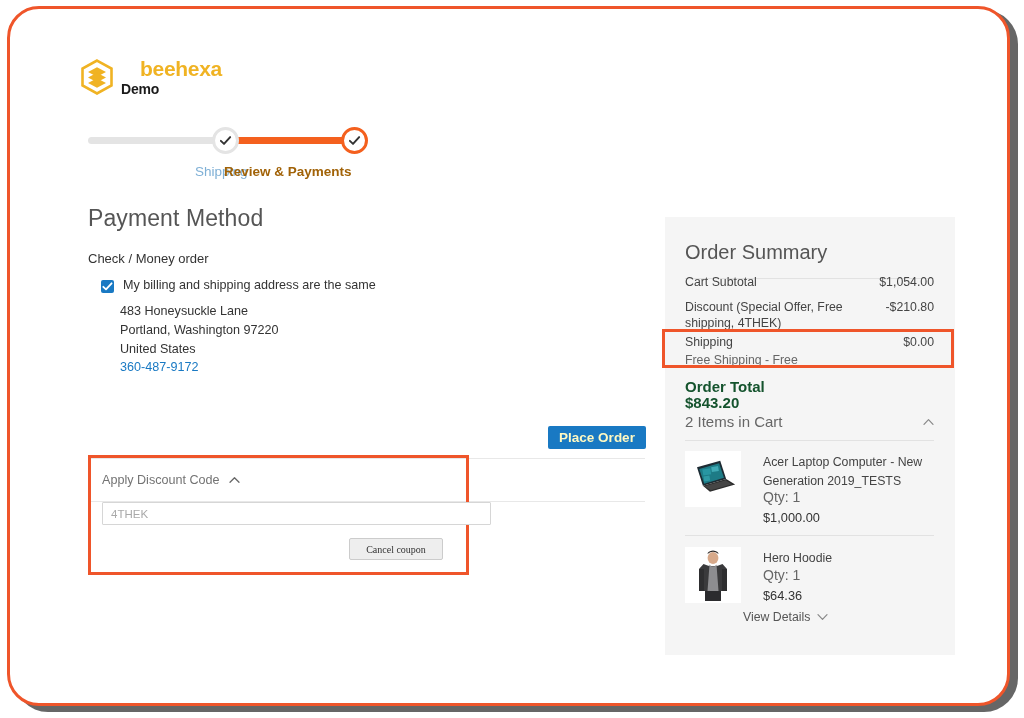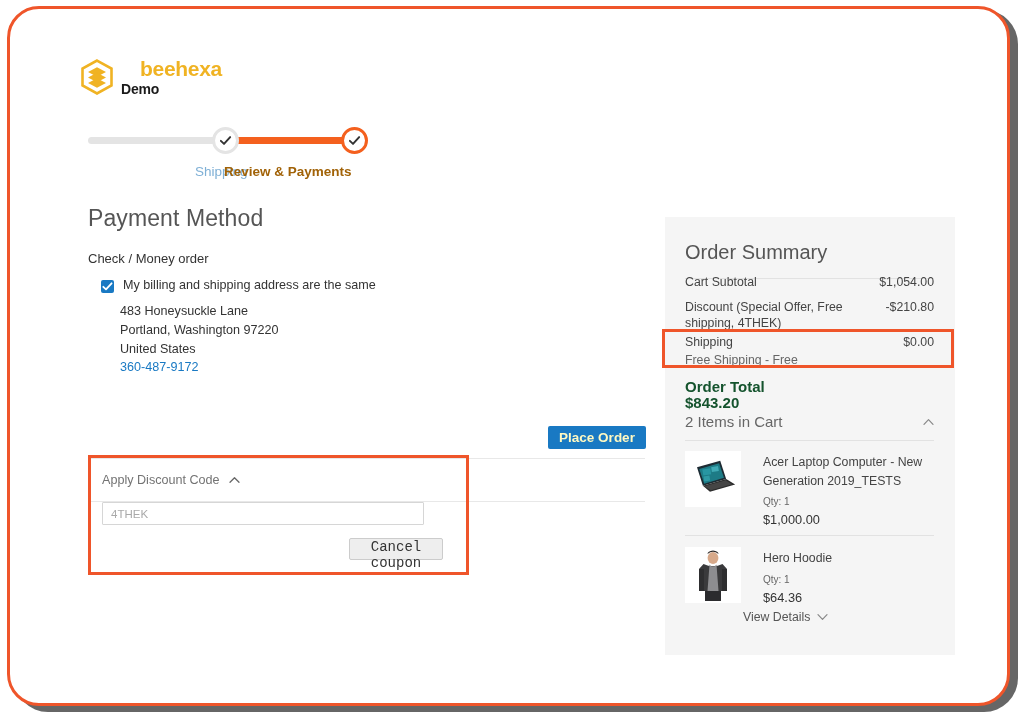--- a/index.html
+++ b/index.html
@@ -211,41 +211,41 @@
     align-items: center;
     gap: 9px;
     cursor: pointer;
   }
   .discount-toggle .lbl { font-size: 12.6px; color: #737373; }
   .chev { width: 11px; height: 8px; display: block; }
   .coupon-input {
     position: absolute;
     left: 92px;
     top: 493px;
-    width: 322px;
+    width: 389px;
     height: 23px;
     border: 1px solid #d6d6d6;
     border-radius: 1px;
     background: #ffffff;
     font-family: "Liberation Sans", sans-serif;
     font-size: 11.5px;
     color: #a9a9a9;
     padding: 0 8px;
   }
   .cancel-coupon {
     position: absolute;
     left: 339px;
     top: 529px;
     width: 94px;
     height: 22px;
     background: #eeeeee;
     border: 1px solid #cccccc;
     border-radius: 2px;
-    font-family: Liberation Mono, monospace;
-    font-size: 14px;
+    font-family: Liberation Serif, serif;
+    font-size: 10px;
     color: #333333;
     cursor: pointer;
   }
 
   
   .summary {
     position: absolute;
     left: 655px;
     top: 208px;
     width: 290px;
@@ -343,21 +343,21 @@
     overflow: hidden;
   }
   .thumb svg { width: 56px; height: 56px; display: block; }
   .ci-body { padding-top: 1px; }
   .ci-name {
     font-size: 12.3px;
     color: #444444;
     line-height: 15.5px;
     max-width: 180px;
   }
-  .ci-qty { font-size: 10px; color: #666666; margin-top: 7px; }
+  .ci-qty { font-size: 14px; color: #666666; }
   .ci-price { font-size: 12.8px; color: #333333; margin-top: 5px; }
   .view-details {
     position: absolute;
     left: 89px;
     top: 601px;
     display: flex;
     align-items: center;
     gap: 7px;
     cursor: pointer;
     text-align: right;

